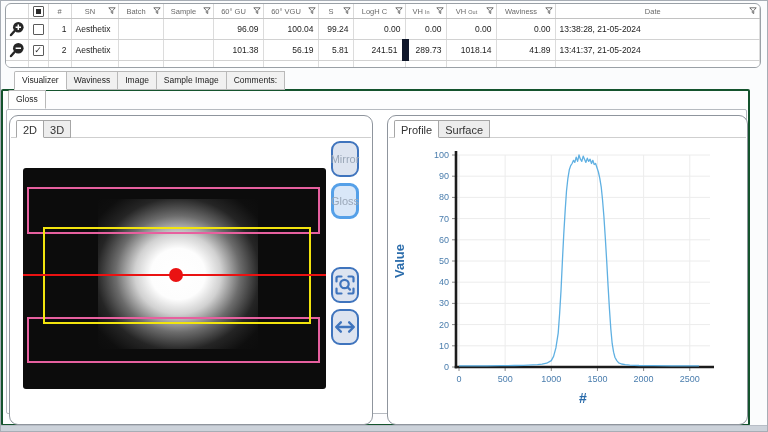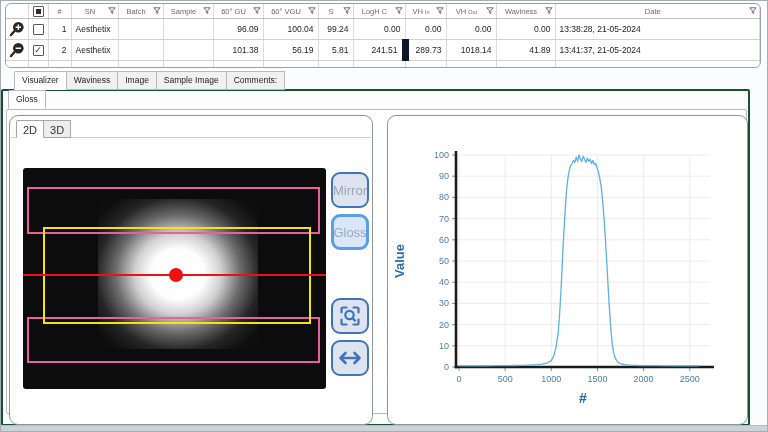--- a/index.html
+++ b/index.html
@@ -46,21 +46,21 @@
   .image-area{position:absolute;left:13px;top:52px;width:303px;height:221px;background:#0c0c0c;border-radius:3px;overflow:hidden;}
   .blob{position:absolute;left:51%;top:48%;width:160px;height:150px;transform:translate(-50%,-50%);
         background:radial-gradient(ellipse at center,#ffffff 0%,#fdfdfd 24%,rgba(252,252,252,0.82) 38%,rgba(225,225,225,0.45) 55%,rgba(150,150,150,0.18) 72%,rgba(60,60,60,0.05) 88%,transparent 100%);}
   .roi{position:absolute;box-sizing:border-box;}
   .roi.pink{border:2px solid #e7609f;}
   .roi.yellow{border:2px solid #f2e40e;}
   .scanline{position:absolute;left:0;right:0;top:48%;height:2px;background:#ea1212;}
   .scandot{position:absolute;left:50.6%;top:calc(48% + 1px);width:14px;height:14px;border-radius:50%;background:#ea1212;transform:translate(-50%,-50%);}
 
   
-  .btn{position:absolute;left:321px;width:38px;height:36px;border:2px solid #3f74bd;border-radius:9px;background:#dde4f0;color:#9aa7b8;font-size:13px;display:flex;align-items:center;justify-content:center;box-sizing:border-box;margin-top:31px;}
+  .btn{position:absolute;left:321px;width:28px;height:36px;border:2px solid #3f74bd;border-radius:9px;background:#dde4f0;color:#9aa7b8;font-size:11px;display:flex;align-items:center;justify-content:center;box-sizing:border-box;}
   .btn.active{border:3px solid #55a0e8;background:#d9e7f8;}
 
   
   .chart-wrap{position:absolute;left:2px;top:25px;width:354px;height:280px;}
   .chart-wrap svg text{font-family:"Liberation Sans",sans-serif;}
 
   .bottom-strip{position:absolute;left:0;right:0;bottom:0;height:5px;background:#ccd2da;border-top:1px solid #b7bdc6;}
 </style>
 </head>
 <body>
@@ -293,20 +293,26 @@
         <div class="btn" style="top:193px;">
           <svg width="26" height="22" viewBox="0 0 26 22" fill="none" stroke="#3f74bd" stroke-width="2.6" stroke-linecap="round" stroke-linejoin="round">
             <line x1="5" y1="11" x2="21" y2="11"></line>
             <path d="M8.5,6 L3.5,11 L8.5,16"></path>
             <path d="M17.5,6 L22.5,11 L17.5,16"></path>
           </svg>
         </div>
       </div>
 
       <div class="panel right">
+        <div class="panel-head">
+          <div class="mini-tabs">
+            <div class="mini-tab active">Profile</div>
+            <div class="mini-tab">Surface</div>
+          </div>
+        </div>
         <div class="chart-wrap" id="chart"><svg width="354" height="276" viewBox="0 0 354 276">
               <line x1="69" y1="14" x2="69" y2="226" stroke="#ececec" stroke-width="1"></line>
               <line x1="115.15384615384616" y1="14" x2="115.15384615384616" y2="226" stroke="#ececec" stroke-width="1"></line>
               <line x1="161.30769230769232" y1="14" x2="161.30769230769232" y2="226" stroke="#ececec" stroke-width="1"></line>
               <line x1="207.46153846153845" y1="14" x2="207.46153846153845" y2="226" stroke="#ececec" stroke-width="1"></line>
               <line x1="253.6153846153846" y1="14" x2="253.6153846153846" y2="226" stroke="#ececec" stroke-width="1"></line>
               <line x1="299.7692307692308" y1="14" x2="299.7692307692308" y2="226" stroke="#ececec" stroke-width="1"></line>
               <line x1="66" y1="226" x2="320" y2="226" stroke="#ececec" stroke-width="1"></line>
               <line x1="66" y1="204.8" x2="320" y2="204.8" stroke="#ececec" stroke-width="1"></line>
               <line x1="66" y1="183.6" x2="320" y2="183.6" stroke="#ececec" stroke-width="1"></line>

